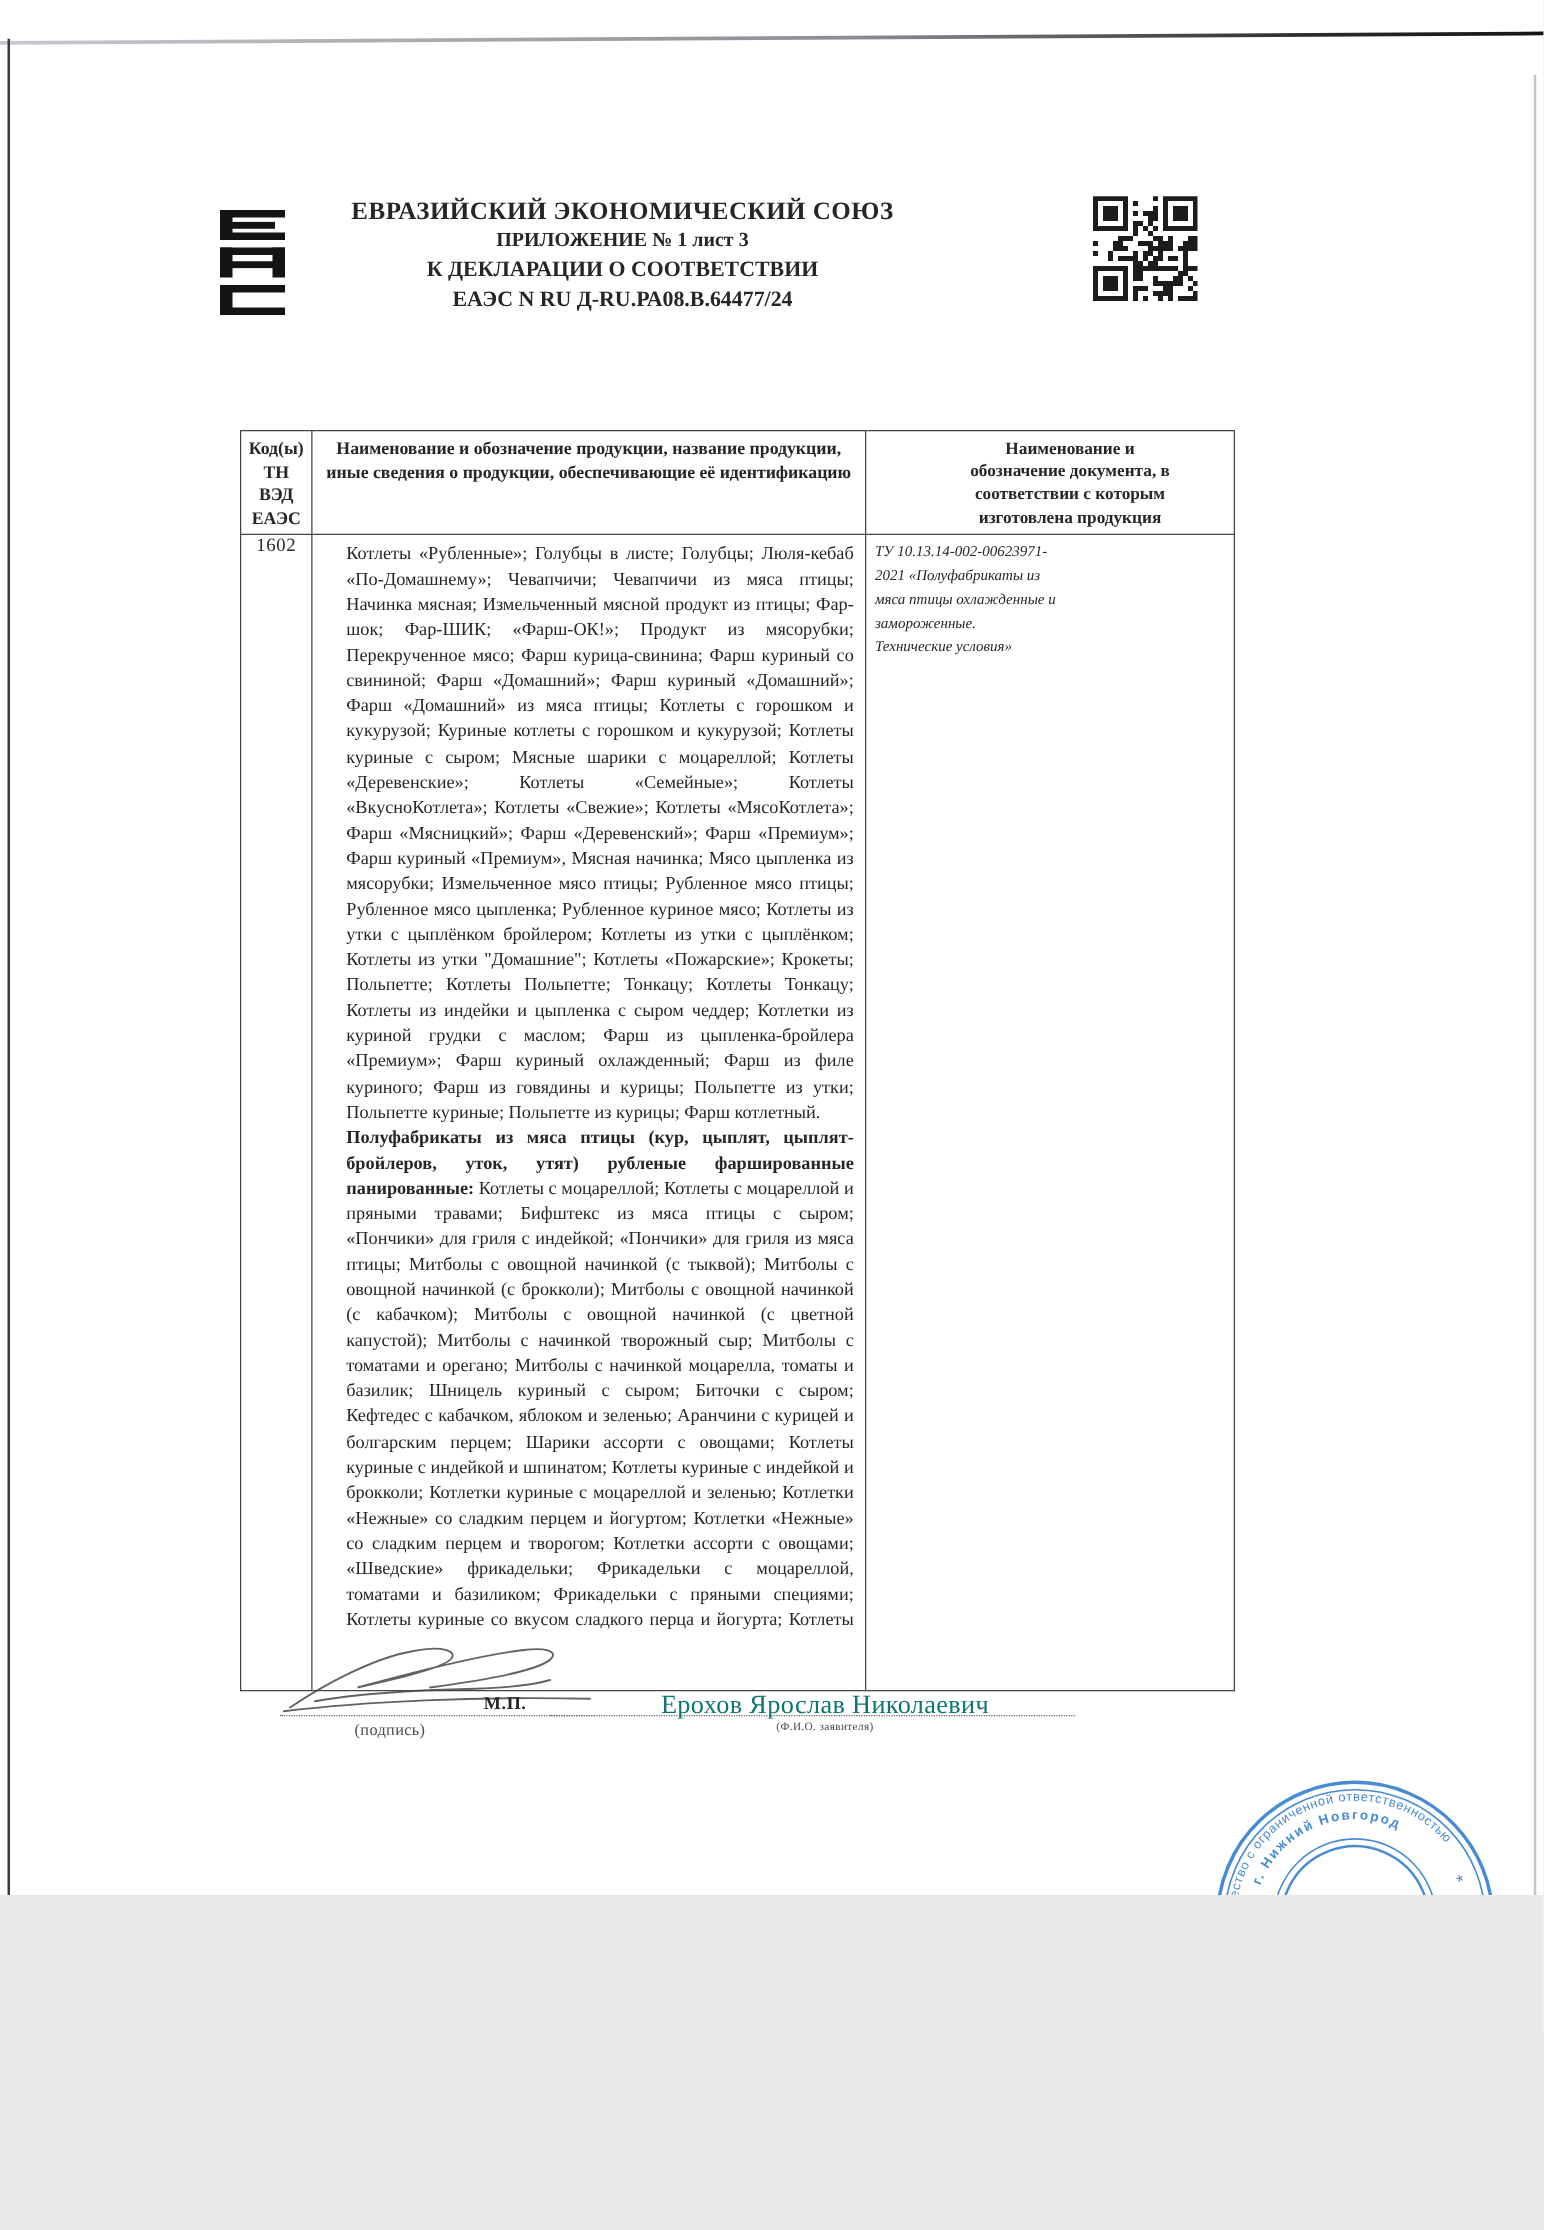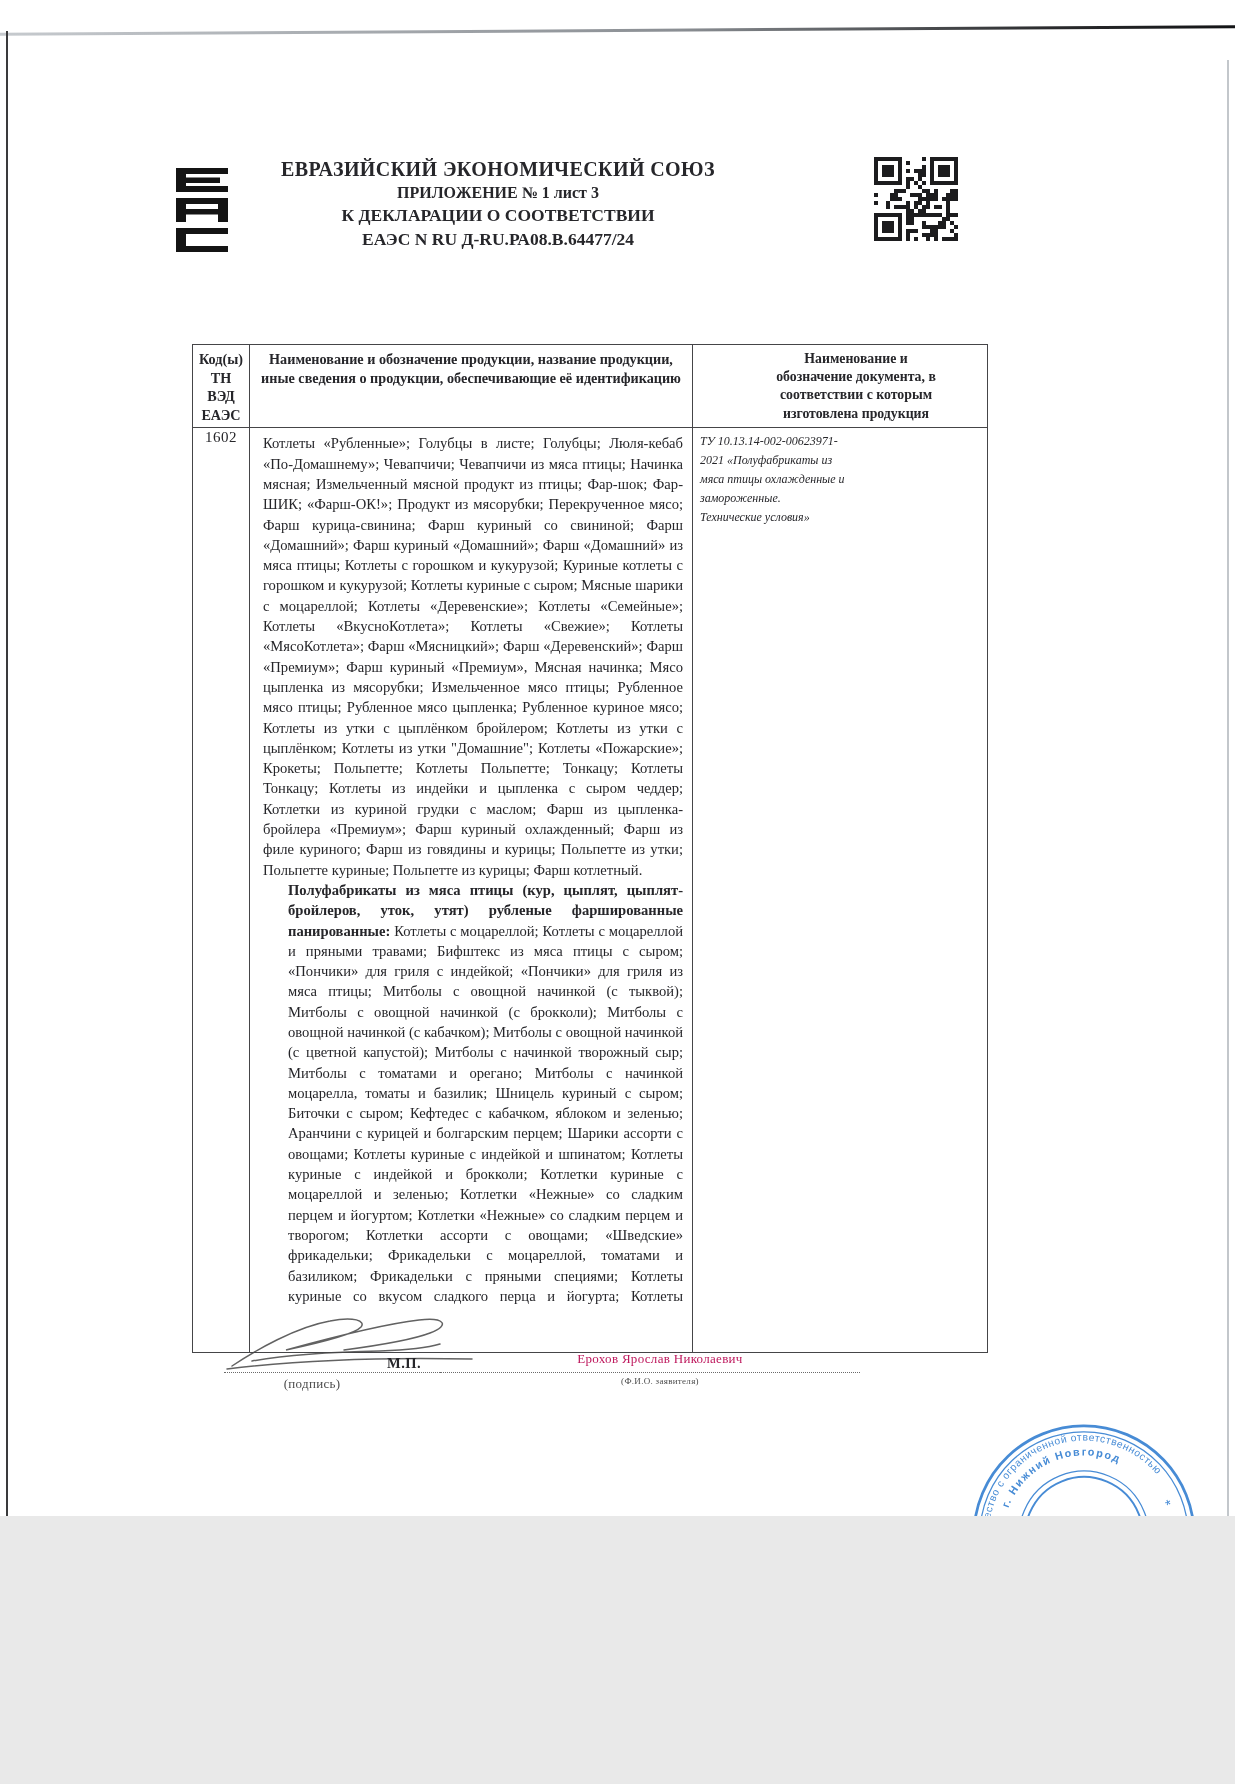--- a/index.html
+++ b/index.html
@@ -35,34 +35,34 @@
 
   
   table.decl{position:absolute;left:192px;top:344px;border-collapse:collapse;table-layout:fixed;}
   table.decl td{border:1.6px solid #454548;vertical-align:top;}
   td.c1{width:54px;}  td.c2{width:440px;}  td.c3{width:292px;}
   .hcell{font-weight:bold;text-align:center;font-size:14.2px;line-height:18.6px;padding:4px 2px 2px;}
   .hcell3{font-size:13.8px;line-height:18.2px;padding-left:34px;}
   tr.hrow td{height:72px;}
   tr.brow td{height:922px;}
   .code{font-size:15px;text-align:center;padding-top:0;letter-spacing:.5px;}
-  .products{font-size:14.6px;line-height:20.3px;text-align:justify;padding:4px 8px 0 12px;}
+  .products{font-size:14.6px;line-height:20.3px;text-align:justify;padding:4px 8px 0 26px;}
   .products p{margin:0;}
-  .products .p2{text-align-last:justify;margin-left:25px;}
+  .products .p2{text-align-last:justify;}
   .lead-bold{font-weight:bold;}
   .doccell{font-size:12px;line-height:19px;padding:3px 4px 0 6px;font-style:italic;}
 
   
   .sig-line{position:absolute;left:224px;top:1372px;width:252px;border-bottom:1.5px dotted #6a6a6a;}
   .sig-label{position:absolute;left:252px;top:1376px;width:120px;text-align:center;
     font-size:13px;color:#4c4c4c;letter-spacing:.3px;}
   .mp{position:absolute;left:387px;top:1355px;font-size:14.5px;font-weight:600;letter-spacing:.5px;}
   .fio-line{position:absolute;left:440px;top:1372px;width:420px;border-bottom:1.5px dotted #6a6a6a;}
   .fio-name{position:absolute;left:450px;top:1351px;width:420px;text-align:center;
-    font-size:13px;color:#be185d;letter-spacing:.3px;}
+    font-size:21px;color:#0f766e;letter-spacing:.3px;}
   .fio-label{position:absolute;left:450px;top:1376px;width:420px;text-align:center;
     font-size:9px;color:#4c4c4c;letter-spacing:.3px;}
   .signature{position:absolute;left:222px;top:1310px;}
 
   
   .stamp{position:absolute;left:966px;top:1418px;width:236px;height:236px;opacity:.88;}
   .stamp text{font-family:"Liberation Sans","DejaVu Sans",sans-serif;}
 </style>
 </head>
 <body>

